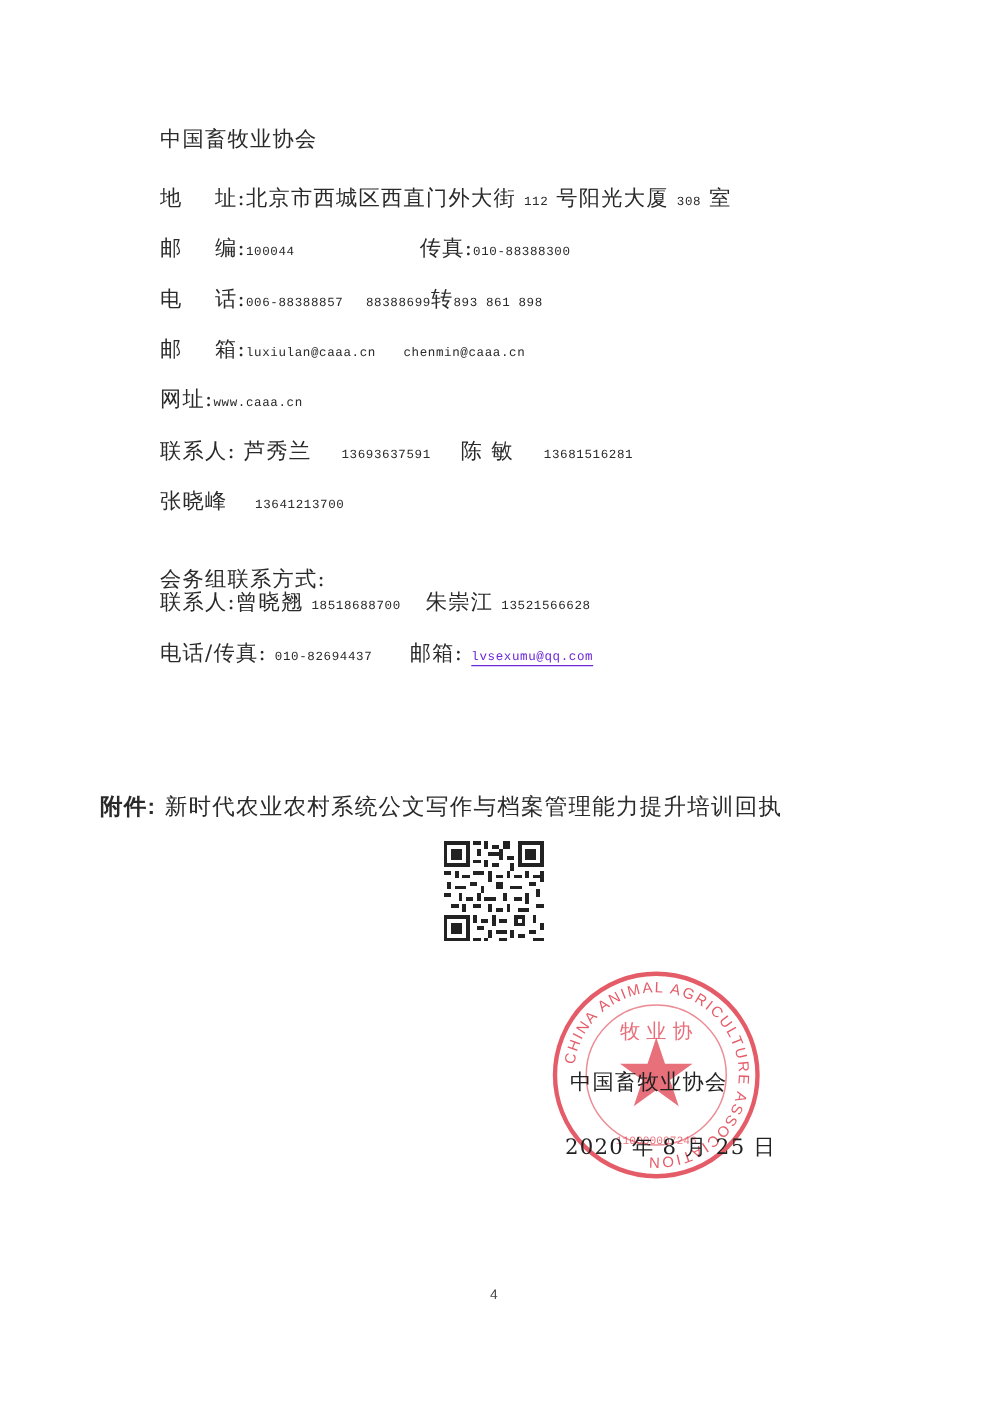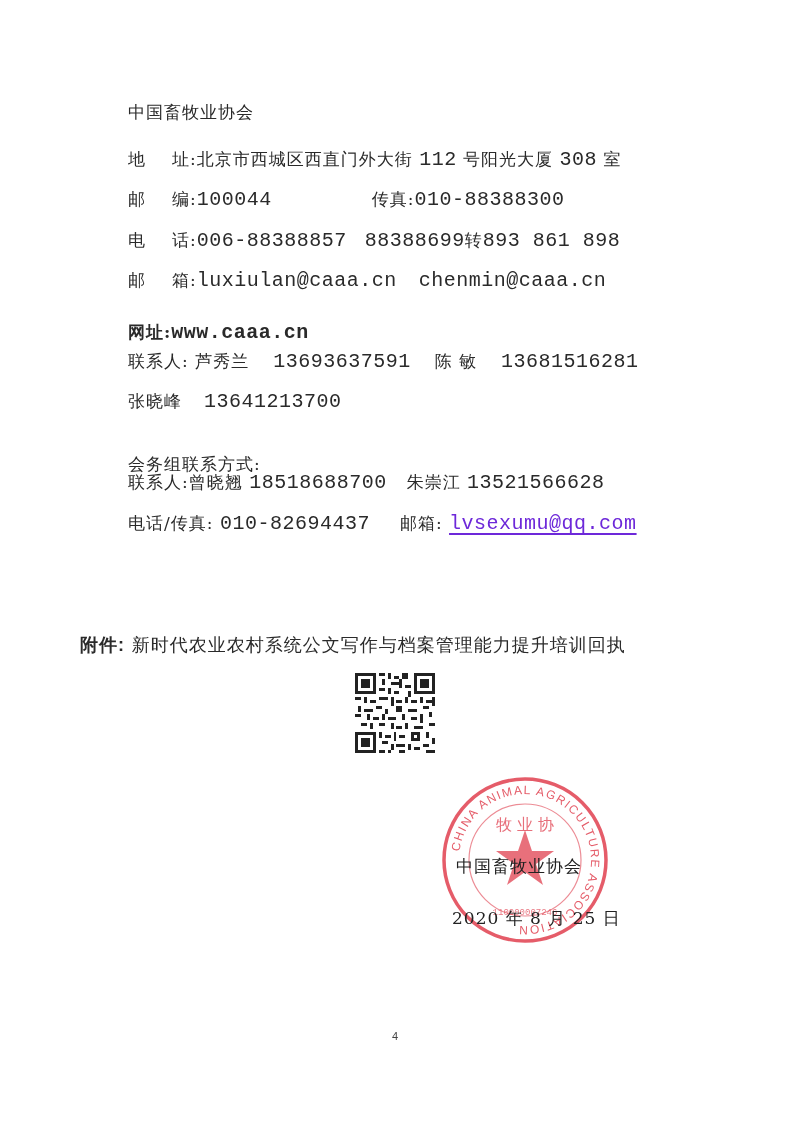--- a/index.html
+++ b/index.html
@@ -18,21 +18,21 @@
     .line {
       position: absolute;
       left: 128px;
       font-size: 17px;
       line-height: 24px;
       white-space: pre;
       letter-spacing: 1px;
     }
     .mono {
       font-family: "Liberation Mono", "DejaVu Sans Mono", monospace;
-      font-size: 20px;
+      font-size: 10px;
       letter-spacing: 0.5px;
     }
     .gap { display: inline-block; }
     .underline-link {
       text-decoration: underline;
       text-underline-offset: 4px;
       color: #6d28d9;
     }
     .attachment {
       position: absolute;
@@ -84,21 +84,21 @@
 <div class="line" style="top:100px;">中国畜牧业协会</div>
 
 <div class="line" style="top:147px;"><span>地</span><span class="gap" style="width:26px;"></span><span>址:</span><span>北京市西城区西直门外大街</span> <span class="mono">112</span> <span>号阳光大厦</span> <span class="mono">308</span> <span>室</span></div>
 
 <div class="line" style="top:187px;text-align:right;"><span>邮</span><span class="gap" style="width:26px;"></span><span>编:</span><span class="mono">100044</span><span class="gap" style="width:100px;"></span><span>传真:</span><span class="mono">010-88388300</span></div>
 
 <div class="line" style="top:228px;"><span>电</span><span class="gap" style="width:26px;"></span><span>话:</span><span class="mono">006-88388857</span><span class="gap" style="width:18px;"></span><span class="mono">88388699</span><span>转</span><span class="mono">893 861 898</span></div>
 
 <div class="line" style="top:268px;text-align:center;"><span>邮</span><span class="gap" style="width:26px;"></span><span>箱:</span><span class="mono">luxiulan@caaa.cn</span><span class="gap" style="width:22px;"></span><span class="mono">chenmin@caaa.cn</span></div>
 
-<div class="line" style="top:320px;font-weight:bold;"><span>网址:</span><span class="mono">www.caaa.cn</span></div>
+<div class="line" style="top:308px;"><span>网址:</span><span class="mono">www.caaa.cn</span></div>
 
 <div class="line" style="top:349px;"><span>联系人:</span> <span>芦秀兰</span><span class="gap" style="width:24px;"></span><span class="mono">13693637591</span><span class="gap" style="width:24px;"></span><span>陈 敏</span><span class="gap" style="width:24px;"></span><span class="mono">13681516281</span></div>
 
 <div class="line" style="top:389px;"><span>张晓峰</span><span class="gap" style="width:22px;"></span><span class="mono">13641213700</span></div>
 
 <div class="line" style="top:430px;margin-top:22px;">会务组联系方式:</div>
 
 <div class="line" style="top:470px;"><span>联系人:</span><span>曾晓翘</span> <span class="mono">18518688700</span><span class="gap" style="width:20px;"></span><span>朱崇江</span> <span class="mono">13521566628</span></div>
 
 <div class="line" style="top:511px;"><span>电话/传真:</span> <span class="mono">010-82694437</span><span class="gap" style="width:30px;"></span><span>邮箱:</span> <span class="mono underline-link">lvsexumu@qq.com</span></div>

